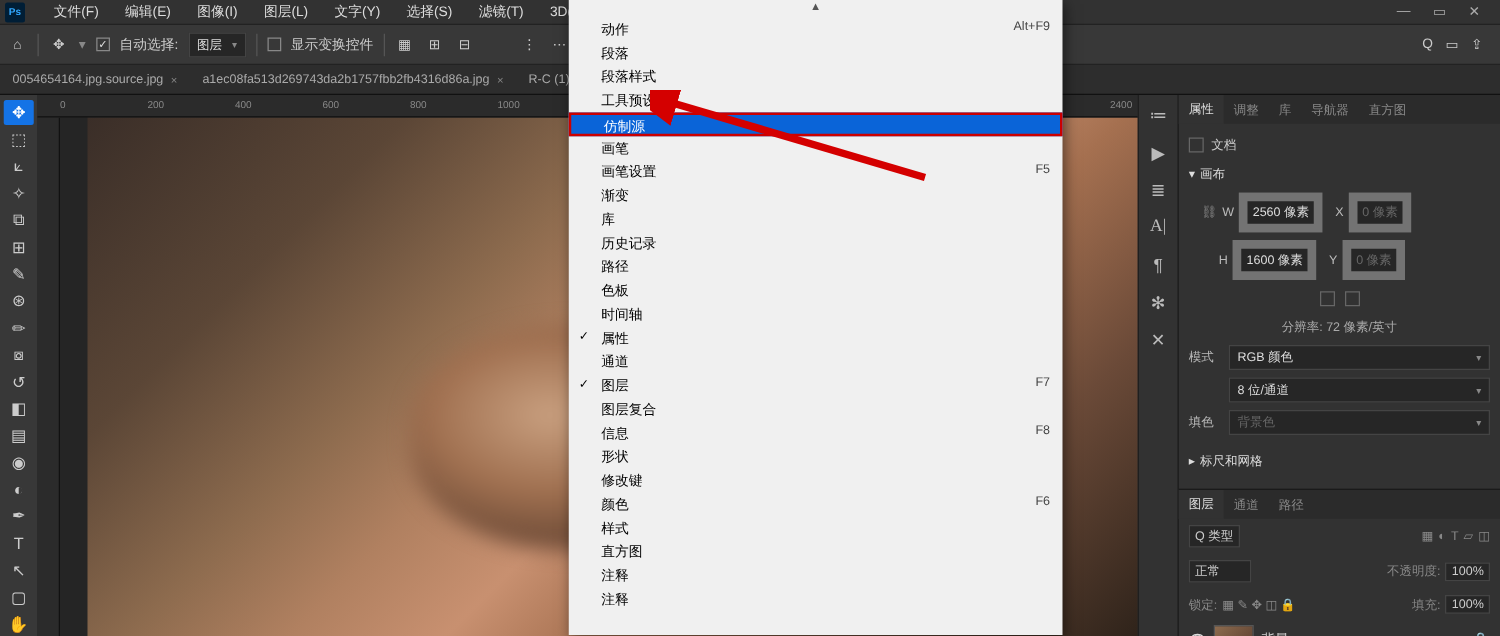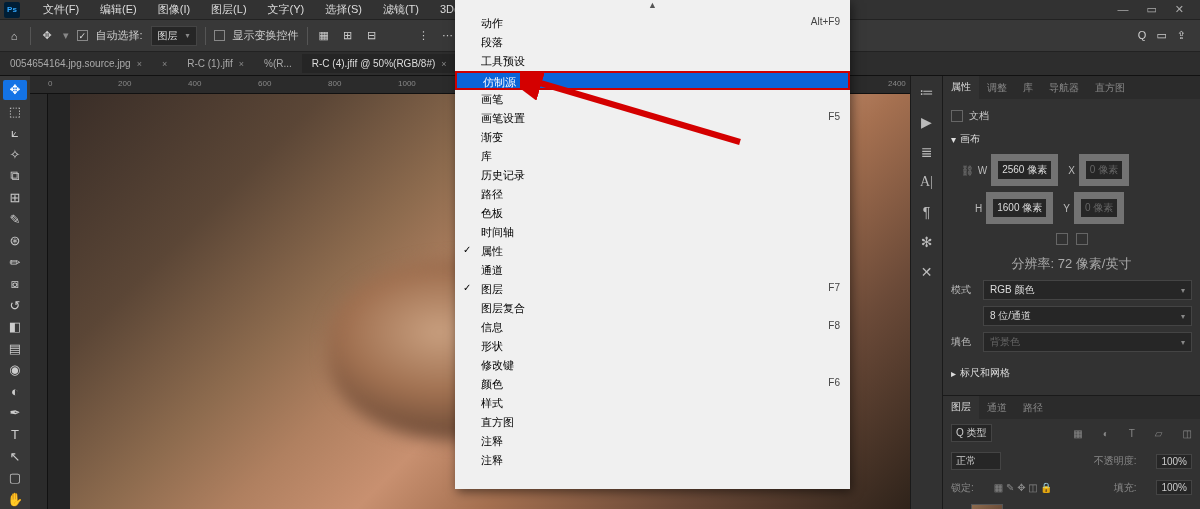--- a/index.html
+++ b/index.html
@@ -32,25 +32,25 @@
 .right-rail { width: 32px; background: #323232; border-left: 1px solid #1a1a1a; display: flex; flex-direction: column; align-items: center; padding-top: 8px; gap: 14px; color: #bbb; font-size: 14px; }
 .panels { width: 258px; background: #323232; border-left: 1px solid #1a1a1a; display: flex; flex-direction: column; }
 .panel-tabs { display: flex; background: #2b2b2b; height: 24px; align-items: center; font-size: 10px; }
 .panel-tab { padding: 4px 8px; color: #888; }
 .panel-tab.on { color: #ddd; background: #323232; border-bottom: 1px solid #323232; }
 .panel-body { padding: 6px 8px; font-size: 10px; color: #ccc; }
 .doc-row { display: flex; align-items: center; gap: 6px; padding: 4px 0; }
 .sect-hd { display: flex; align-items: center; gap: 4px; padding: 5px 0; color: #ddd; font-size: 10px; }
 .prop-row { display: flex; align-items: center; gap: 4px; padding: 3px 0; font-size: 10px; color: #bbb; }
 .prop-row .field { background: #262626; border: 7px solid #737373; padding: 2px 4px; min-width: 34px; color: #ddd; }
-.prop-center { text-align: center; color: #aaa; font-size: 13px; padding: 4px; }
+.prop-center { text-align: center; color: #aaa; font-size: 10px; padding: 4px; }
 .sel-field { background: #262626; border: 1px solid #444; padding: 2px 6px; color: #ddd; font-size: 10px; display: flex; justify-content: space-between; align-items: center; }
 .sel-field .arr { color: #888; font-size: 8px; }
 .layer-panel-tabs { display: flex; background: #2b2b2b; height: 24px; align-items: center; font-size: 10px; margin-top: 4px; border-top: 1px solid #1a1a1a; }
-.layer-opts { padding: 5px 8px; display: flex; gap: 20px; align-items: center; color: #888; font-size: 10px; }
+.layer-opts { padding: 5px 8px; display: flex; gap: 4px; align-items: center; color: #888; font-size: 10px; }
 .layer-opts .box { background: #262626; border: 1px solid #444; padding: 1px 4px; color: #ccc; }
 .layer-item { display: flex; align-items: center; gap: 6px; padding: 4px 8px; }
 .eye { width: 14px; color: #ddd; }
 .thumb { width: 32px; height: 22px; background: linear-gradient(135deg,#8d6b4e,#5a3d2e); border: 1px solid #555; }
 .lock-end { margin-left: auto; color: #888; }
 .dropdown { position: absolute; left: 455px; top: 0; width: 395px; background: #f0f0f0; color: #000; font-size: 11px; z-index: 100; box-shadow: 2px 3px 10px rgba(0,0,0,0.5); }
 .dd-item { display: flex; padding: 2px 10px 2px 26px; height: 19px; position: relative; }
 .dd-item.hl { background: #0a64d8; color: #fff; border: 2px solid #c00; box-sizing: border-box; }
 .dd-item .check { position: absolute; left: 8px; font-size: 10px; }
 .dd-item .shortcut { margin-left: auto; color: #444; font-size: 10px; }
@@ -102,20 +102,21 @@
   </div>
 </div>
 
 <div class="tabbar">
   <div id="tabs-holder" style="display:flex;height:100%;align-items:center">
       <div class="tab">
         <span>0054654164.jpg.source.jpg</span>
         <span class="tab-x">×</span>
       </div>
       <div class="tab">
+        <span>a1ec08fa513d269743da2b1757fbb2fb4316d86a.jpg</span>
         <span class="tab-x">×</span>
       </div>
       <div class="tab">
         <span>R-C (1).jfif</span>
         <span class="tab-x">×</span>
       </div>
       <div class="tab">
         <span>%(R...</span>
       </div>
       <div class="tab active">
@@ -285,20 +286,23 @@
   <div class="dd-arrow-up">▲</div>
   <div id="dd-items">
       <div class="dd-item">
         <span>动作</span>
         <span class="shortcut">Alt+F9</span>
       </div>
       <div class="dd-item">
         <span>段落</span>
       </div>
       <div class="dd-item">
+        <span>段落样式</span>
+      </div>
+      <div class="dd-item">
         <span>工具预设</span>
       </div>
       <div class="dd-item hl">
         <span>仿制源</span>
       </div>
       <div class="dd-item">
         <span>画笔</span>
       </div>
       <div class="dd-item">
         <span>画笔设置</span>

